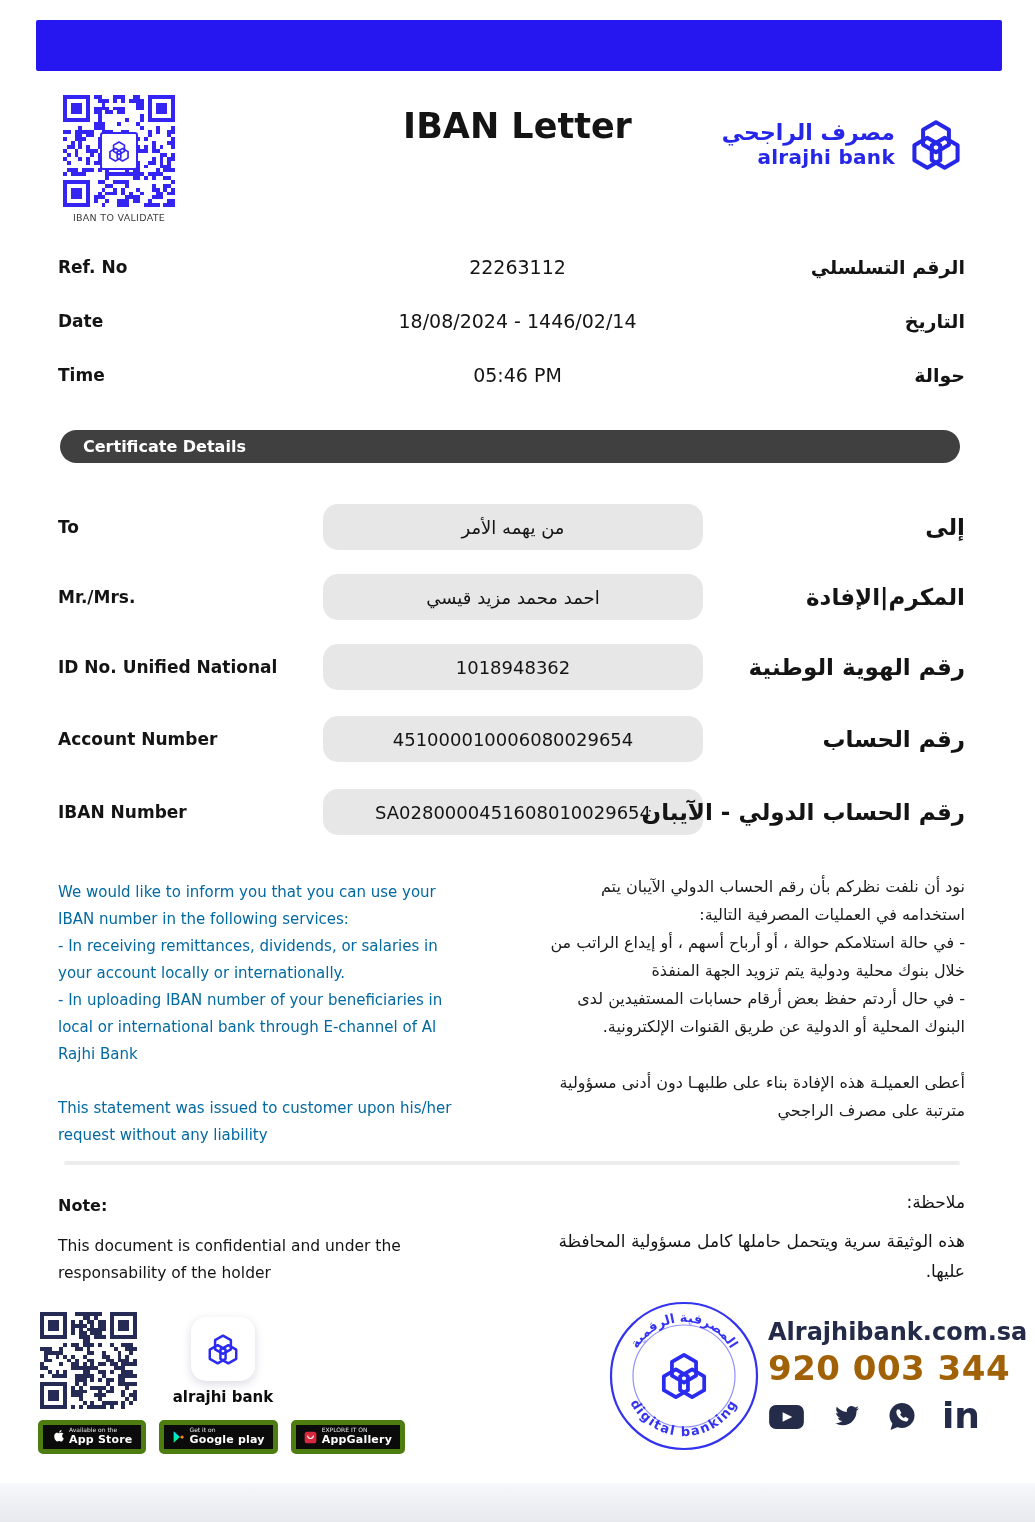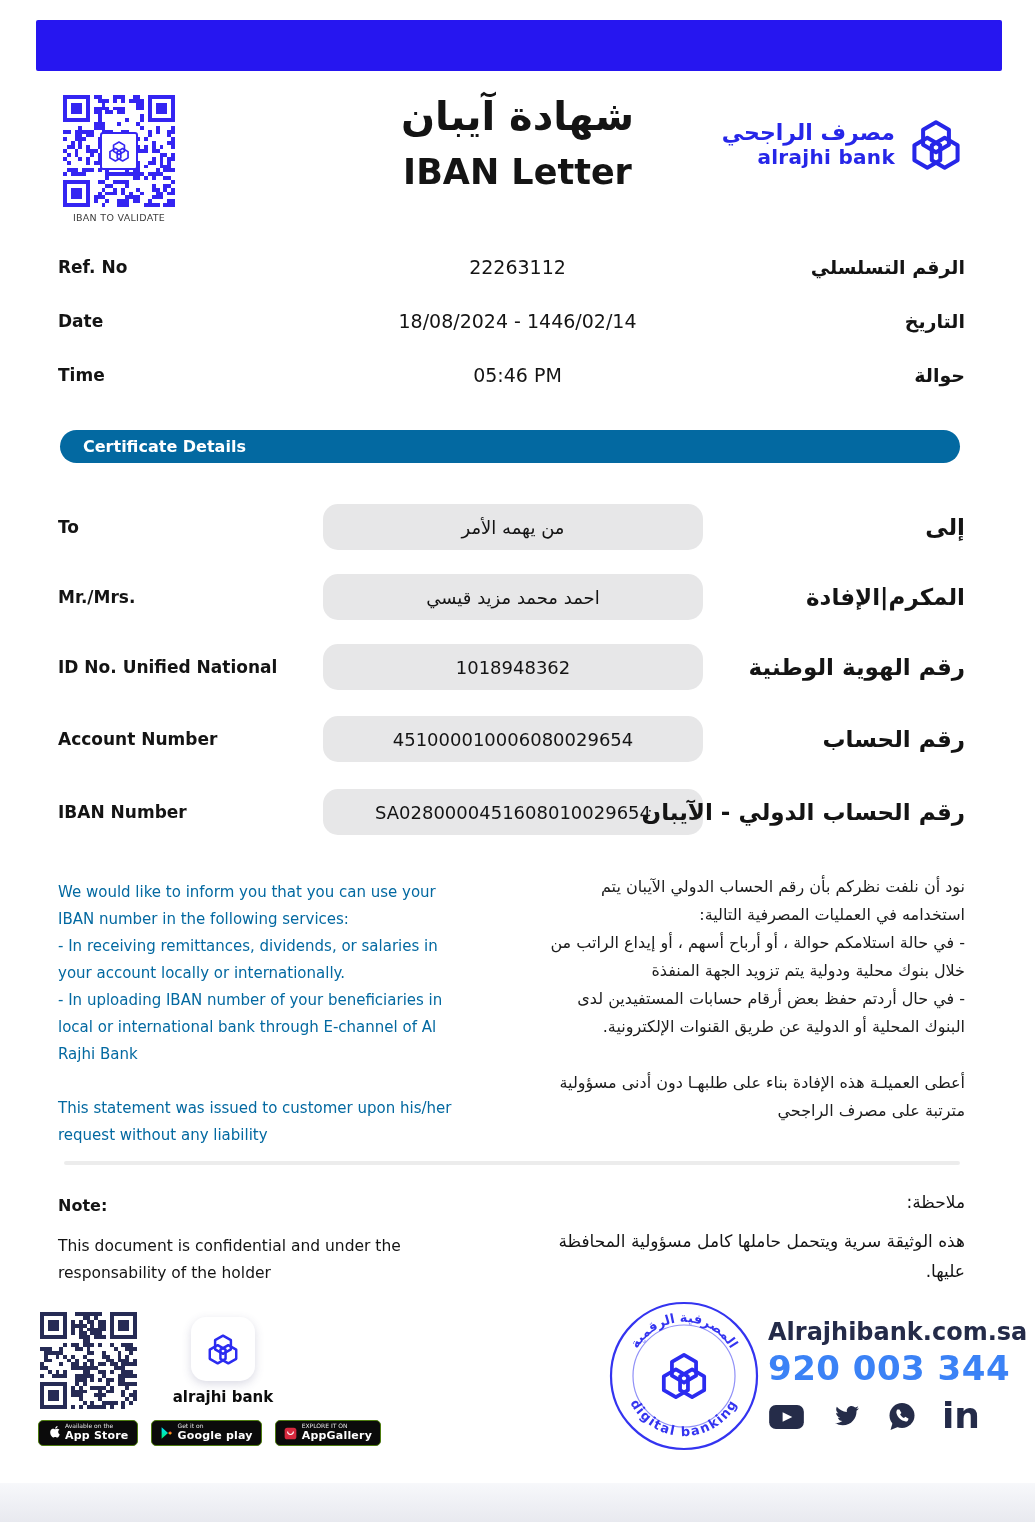--- a/index.html
+++ b/index.html
@@ -29,21 +29,21 @@
   
   .meta-row{position:absolute;left:36px;right:36px;height:44px;}
   .meta-row .lbl-en{position:absolute;left:22px;top:50%;transform:translateY(-50%);
                     font-weight:bold;font-size:17px;}
   .meta-row .val{position:absolute;left:0;right:0;top:50%;transform:translateY(-50%);
                  text-align:center;font-size:19px;}
   .meta-row .lbl-ar{position:absolute;right:34px;top:50%;transform:translateY(-50%);
                     font-weight:bold;font-size:19px;direction:rtl;}
 
   
-  .section-pill{position:absolute;left:60px;top:430px;width:900px;height:33px;background:#0369a1;
+  .section-pill{position:absolute;left:60px;top:430px;width:900px;height:33px;background:#404040;
                 border-radius:17px;color:#fff;font-weight:bold;font-size:16px;
                 display:flex;align-items:center;padding-left:23px;box-sizing:border-box;}
 
   
   .field-row{position:absolute;left:0;right:0;height:46px;}
   .field-row .lbl-en{position:absolute;left:58px;top:50%;transform:translateY(-50%);
                      font-weight:bold;font-size:17px;}
   .field-row .pill{position:absolute;left:323px;width:380px;height:46px;background:#e7e7e8;
                    border-radius:15px;display:flex;align-items:center;justify-content:center;
                    font-size:18px;direction:rtl;}
@@ -68,30 +68,30 @@
            font-size:17px;line-height:30px;}
 
   
   .qr2{position:absolute;left:40px;top:1312px;width:97px;height:97px;}
   .app-icon{position:absolute;left:191px;top:1317px;width:64px;height:64px;background:#fff;border-radius:15px;
             box-shadow:0 3px 10px rgba(70,70,120,.2);display:flex;align-items:center;justify-content:center;}
   .app-icon svg{width:38px;height:43px;color:#2b2bf0;}
   .app-label{position:absolute;left:161px;top:1388px;width:124px;text-align:center;
              font-weight:bold;font-size:15px;color:#0d0d0d;}
   .badges{position:absolute;left:38px;top:1420px;display:flex;gap:13px;}
-  .badge{height:24px;background:#0b0b0b;border:1px solid #4d7c0f;border-radius:5px;
+  .badge{height:24px;background:#0b0b0b;border:5px solid #4d7c0f;border-radius:5px;
          display:flex;align-items:center;padding:0 8px;gap:5px;color:#fff;cursor:pointer;}
   .badge-text{display:flex;flex-direction:column;line-height:1.15;}
   .b1{font-size:6px;opacity:.9;}
   .b2{font-size:11px;font-weight:bold;letter-spacing:.2px;white-space:nowrap;}
 
   .stamp{position:absolute;left:608px;top:1300px;width:152px;height:152px;}
   .contact{position:absolute;left:768px;top:1318px;width:216px;}
   .site{font-size:24px;font-weight:bold;color:#242b49;white-space:nowrap;}
-  .phone{font-size:34px;font-weight:bold;color:#3b82f6;margin-top:2px;letter-spacing:.5px;white-space:nowrap;}
+  .phone{font-size:34px;font-weight:bold;color:#a16207;margin-top:2px;letter-spacing:.5px;white-space:nowrap;}
   .social{display:flex;justify-content:space-between;align-items:center;width:212px;margin-top:10px;color:#242b49;}
   .social .icon{cursor:pointer;display:flex;align-items:center;}
   .linkedin-glyph{font-size:36px;font-weight:800;line-height:1;color:#242b49;
                   font-family:"DejaVu Sans","Liberation Sans",sans-serif;}
 
   .bottom-strip{position:absolute;left:0;right:0;bottom:0;height:39px;
                 background:linear-gradient(#f7f8fb,#e8e9ef);}
   svg{display:block;}
 </style>
 </head>
@@ -411,21 +411,20 @@
       </div>
     <div class="qr-logo-box">
       <svg width="26" height="23" style="color:#3425f2">
           <use href="#trefoil" width="26" height="23"></use>
         </svg>
     </div>
   </div>
   <div class="qr-caption">IBAN TO VALIDATE</div>
 
   <div class="titles">
-    <div class="title-ar">شهادة آيبان</div>
     <div class="title-en">IBAN Letter</div>
   </div>
 
   <div class="brand">
     <div class="brand-text">
       <span class="brand-ar">مصرف الراجحي</span>
       <span class="brand-en">alrajhi bank</span>
     </div>
     <svg class="brand-mark" viewBox="0 0 100 85">
       <use href="#trefoil" width="100" height="85"></use>

